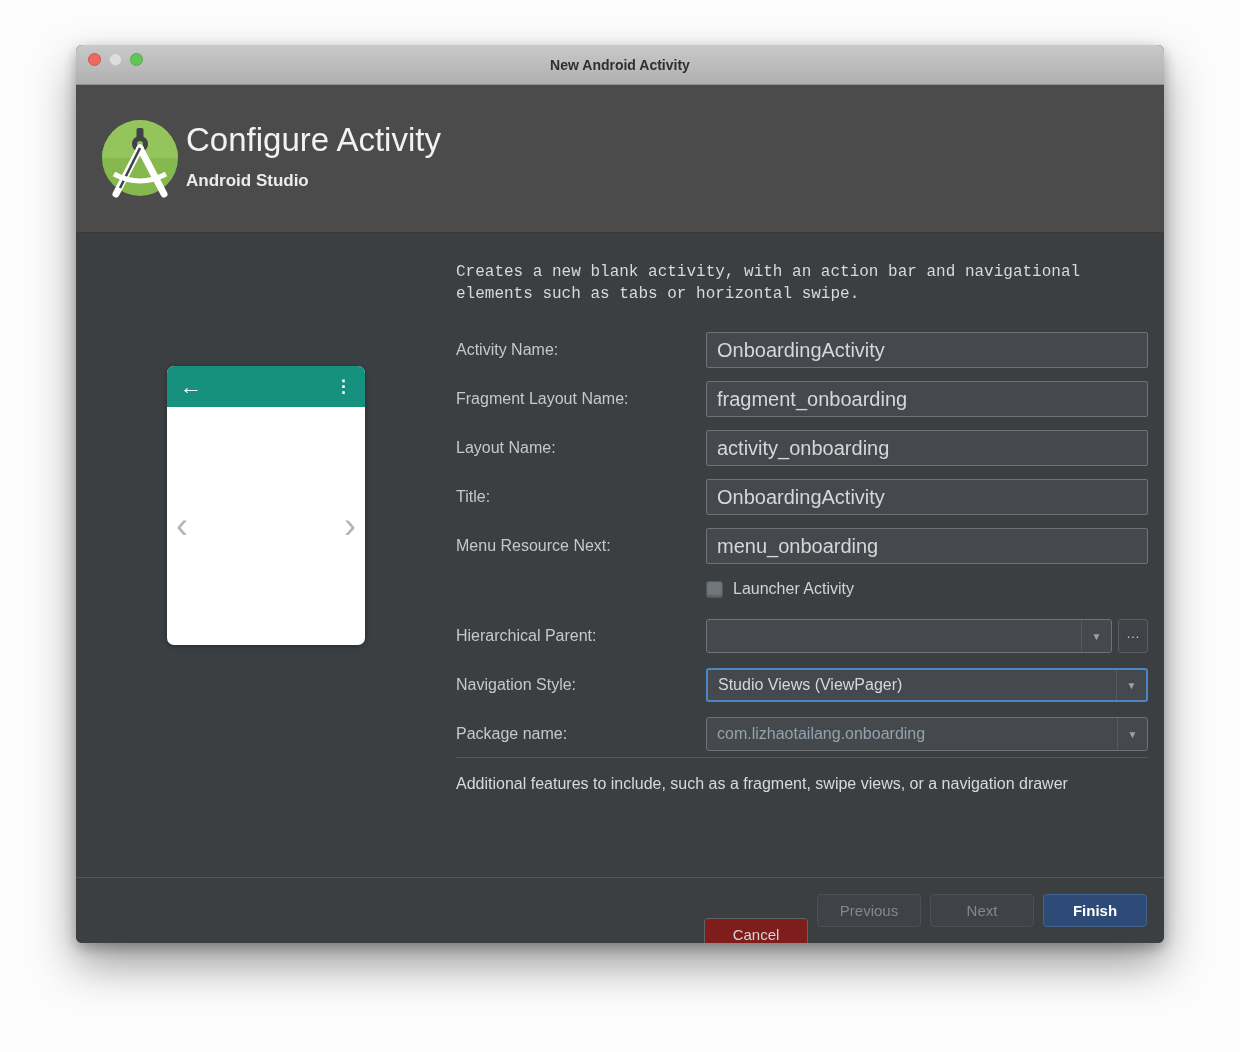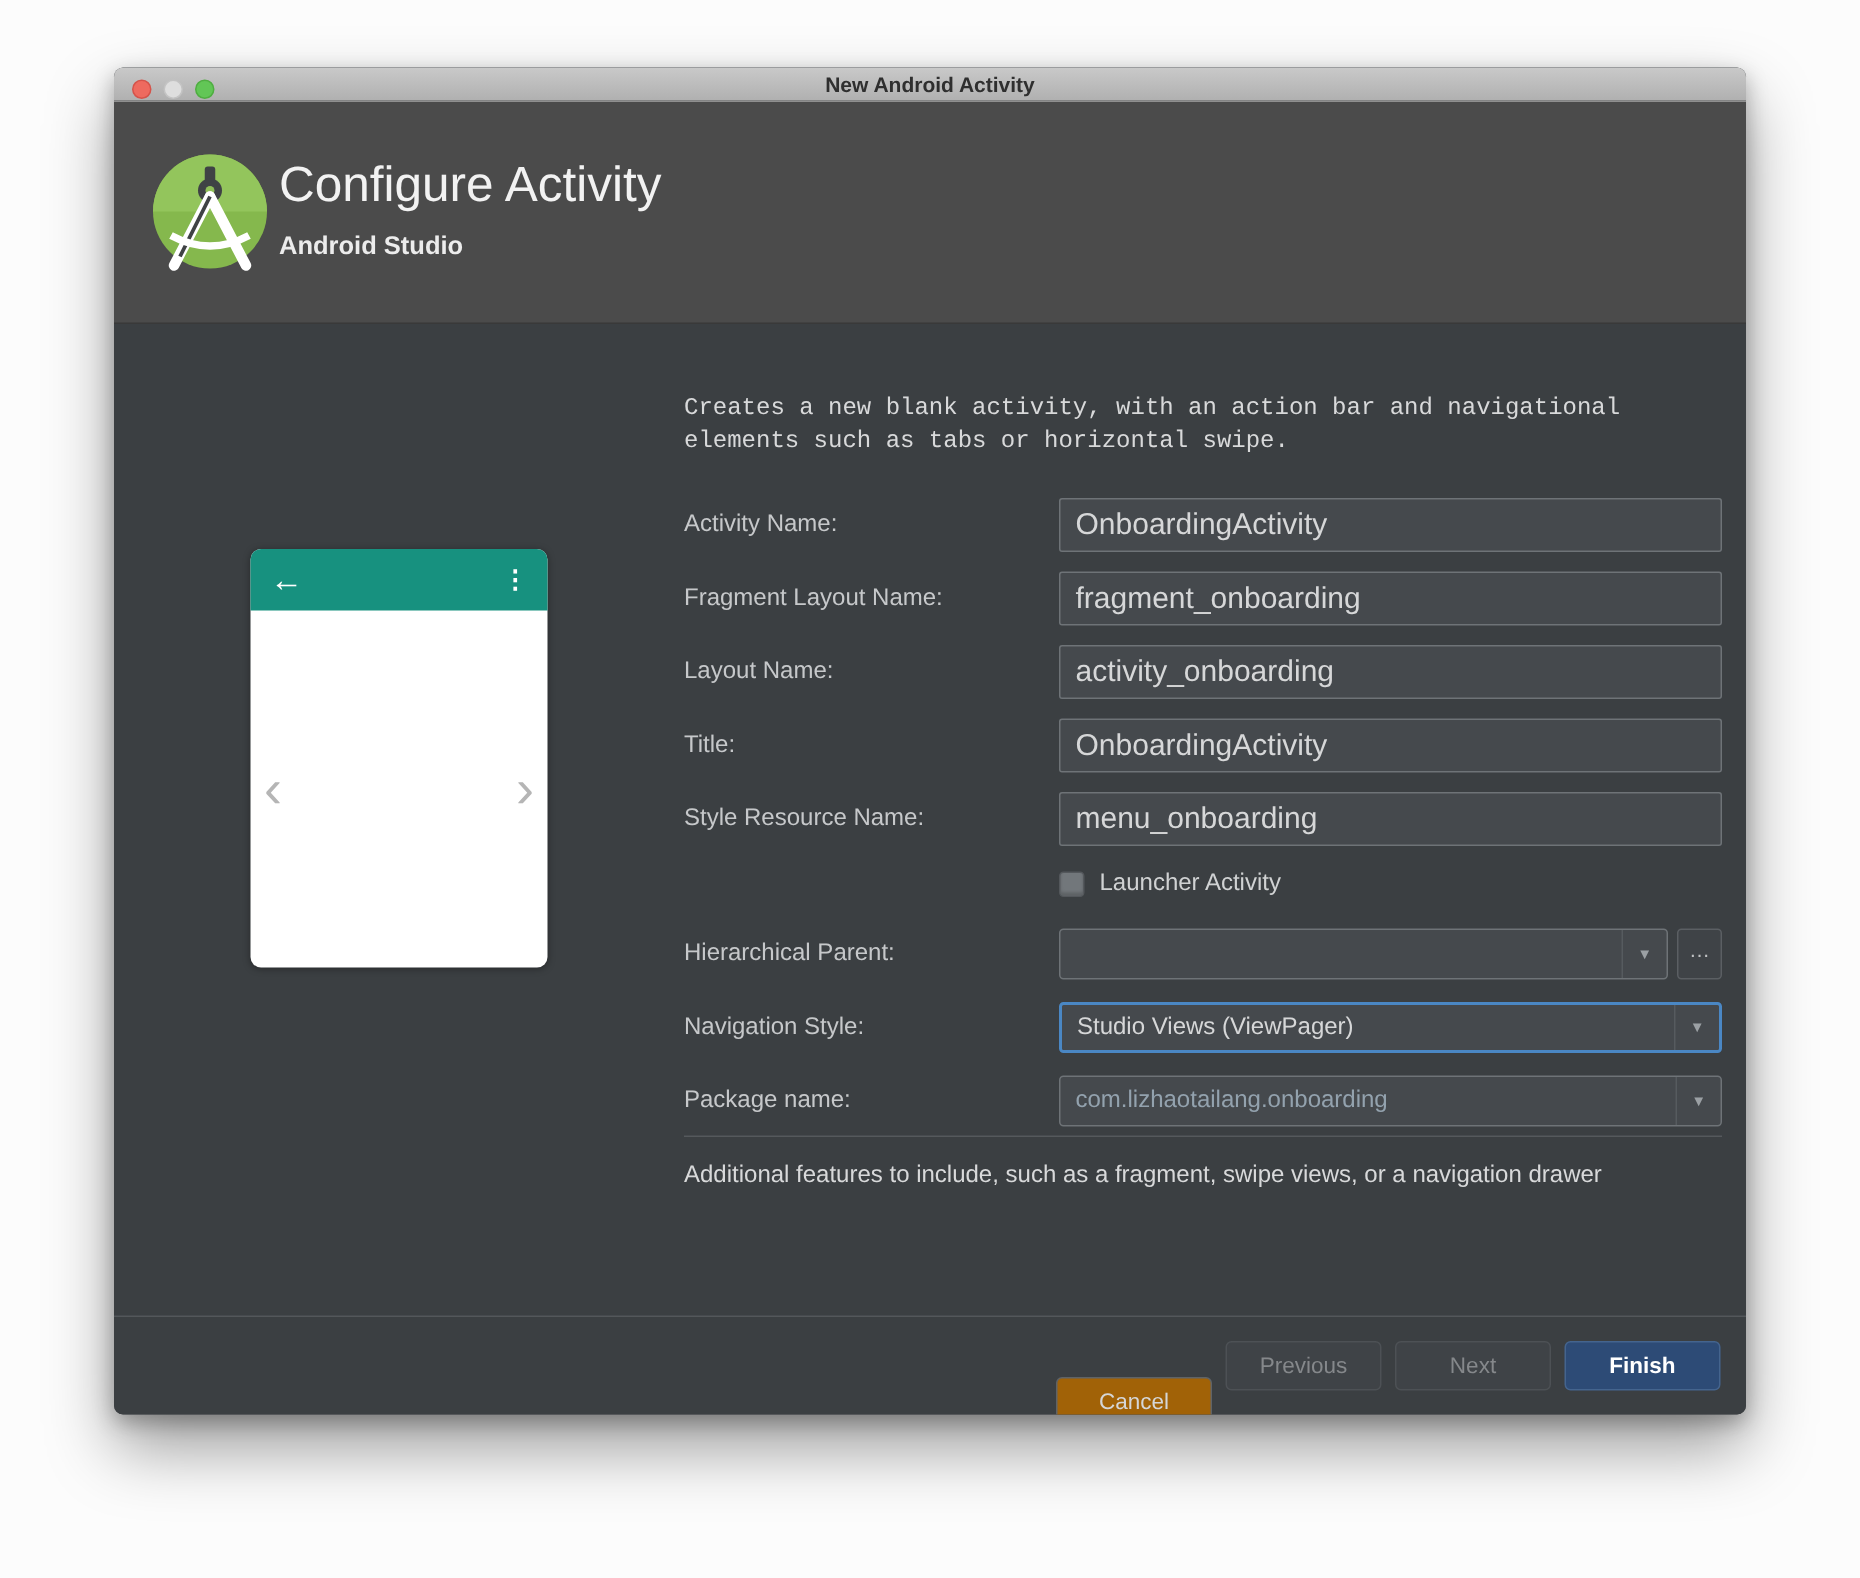--- a/index.html
+++ b/index.html
@@ -10,21 +10,21 @@
     position:relative;
     overflow:hidden;
   }
   .window {
     position:absolute; left:76px; top:45px; width:1088px; height:898px;
     border-radius:6px; overflow:hidden; background:#3b3f42;
     box-shadow:0 22px 45px rgba(0,0,0,.38), 0 5px 14px rgba(0,0,0,.28);
   }
   
   .titlebar {
-    height:23px; background:linear-gradient(#c9c9c9,#b0b0b0);
+    height:40px; background:linear-gradient(#c9c9c9,#b0b0b0);
     border-bottom:1px solid #8f8f8f;
     display:flex; align-items:center; justify-content:center; position:relative;
   }
   .traffic { position:absolute; left:12px; top:8px; display:flex; gap:8px; }
   .light { width:13px; height:13px; border-radius:50%; cursor:default; }
   .light.red   { background:#ee6a5f; border:1px solid #d5534a; }
   .light.gray  { background:#dedede; border:1px solid #c3c3c3; }
   .light.green { background:#62c656; border:1px solid #4fae41; }
   .titlebar-title { font-size:14px; font-weight:600; color:#2f2f2f; }
   
@@ -97,21 +97,21 @@
   .bottombar {
     position:absolute; left:0; right:0; bottom:0; height:66px;
     border-top:1px solid #53575a; display:flex; align-items:center;
     justify-content:flex-end; gap:9px; padding-right:17px; background:#3b3f42;
   }
   .btn {
     min-width:104px; height:33px; border-radius:4px; font-size:15px;
     display:flex; align-items:center; justify-content:center;
     font-family:"Liberation Sans", sans-serif;
   }
-  .btn.cancel { background:#a16207; border:1px solid #5f6367; color:#d5d6d7;margin-top:48px; }
+  .btn.cancel { background:#7f1d1d; border:1px solid #5f6367; color:#d5d6d7;margin-top:48px; }
   .btn.ghost  { background:#3f4347; border:1px solid #4d5155; color:#85888b; }
   .btn.primary{ background:#2d4b76; border:1px solid #44648e; color:#ffffff; font-weight:bold; }
 </style>
 </head>
 <body>
 
 <div class="window">
 
   <div class="titlebar">
     <div class="traffic">
@@ -175,21 +175,21 @@
     </div>
 
     <div class="frow">
       <div class="flabel">Title:</div>
       <div class="fctl">
           <input class="tf" value="OnboardingActivity" style="">
         </div>
     </div>
 
     <div class="frow">
-      <div class="flabel">Style Resource Name:</div>
+      <div class="flabel">Menu Resource Next:</div>
       <div class="fctl">
           <input class="tf" value="menu_onboarding" style="">
         </div>
     </div>
 
     <div class="frow checkrow">
       <div class="flabel"></div>
       <div class="fctl">
         <span class="checkbox"></span>
         <span class="checklabel">Launcher Activity</span>

